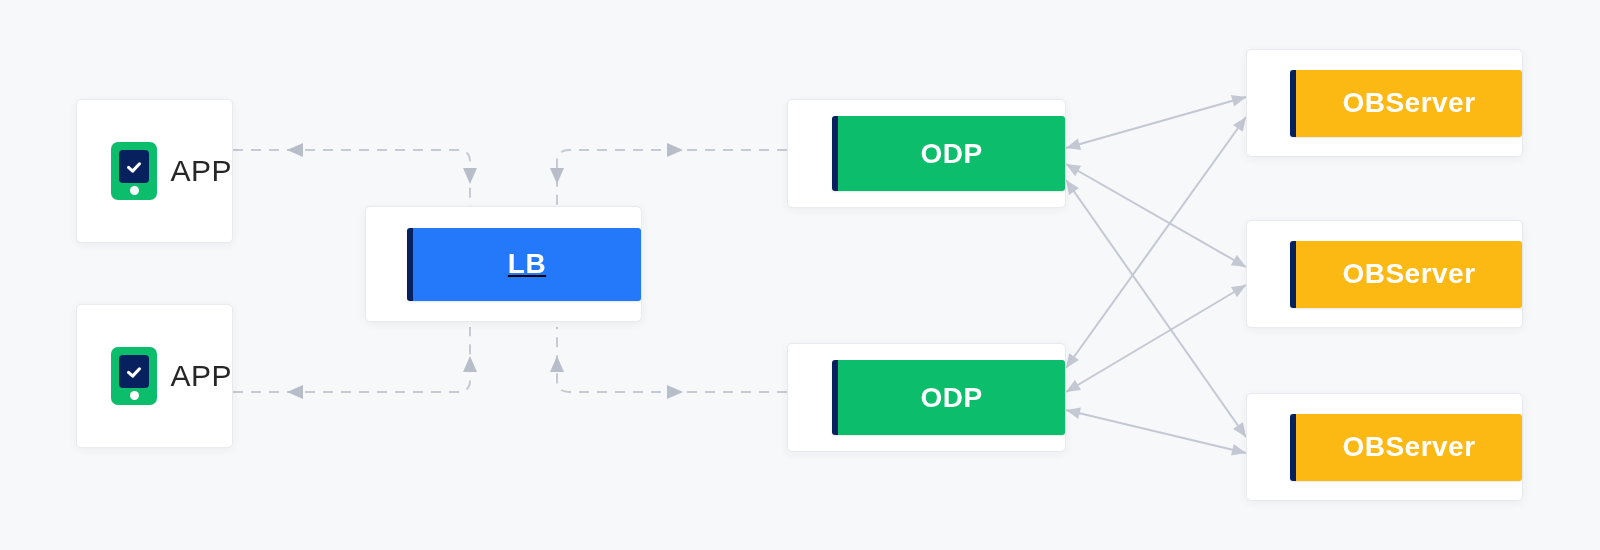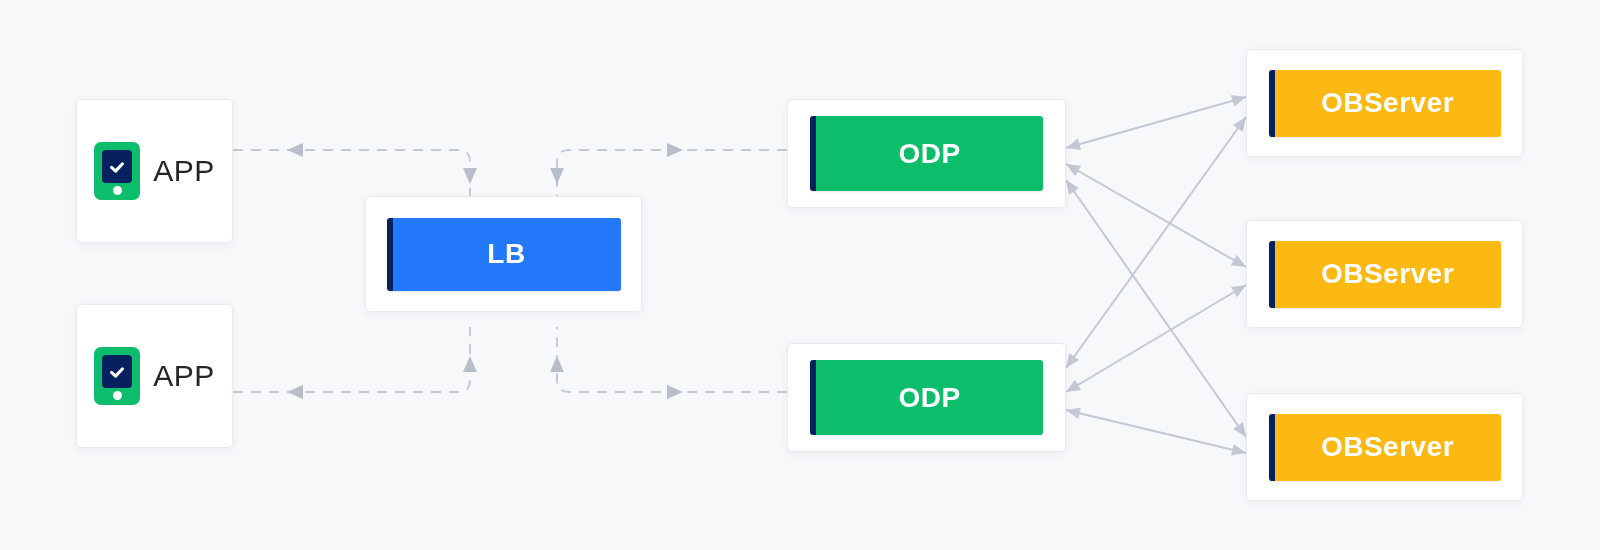--- a/index.html
+++ b/index.html
@@ -13,33 +13,33 @@
   body{font-family:"Liberation Sans","DejaVu Sans",sans-serif; background:var(--background);}
   .canvas{position:relative; width:1600px; height:550px; background:var(--background);}
   .edge-layer{position:absolute; left:0; top:0; width:1600px; height:550px;}
   .dash-line{fill:none; stroke:var(--dash-gray); stroke-width:2; stroke-dasharray:10 8;}
   .solid-line{fill:none; stroke:var(--arrow-gray); stroke-width:2;}
   .arrow-tri{fill:var(--arrowhead-gray); stroke:none;}
   .marker-head{fill:var(--arrow-gray);}
 
   .card{position:absolute; background:var(--card-bg); border:1px solid var(--card-border);
         border-radius:5px; box-shadow:0 2px 8px rgba(35,45,70,.06);
-        display:flex; align-items:center; justify-content:center;}
+        display:flex; align-items:center; justify-content:flex-end;}
   .card-app{width:157px; height:144px; flex-direction:row; gap:13px;}
   .app-label{font-size:30px; font-weight:500; color:var(--app-text); letter-spacing:.5px; line-height:1;}
 
   .bar{position:relative; display:flex; align-items:center; justify-content:center;
        border-left:6px solid var(--navy); border-radius:3px;
        color:var(--bar-text); font-weight:bold; font-size:28px; letter-spacing:.5px;
        box-shadow:0 1px 2px rgba(10,20,50,.10);}
   .bar-blue{width:234px; height:73px; background:var(--blue);}
   .bar-green{width:233px; height:75px; background:var(--green);}
   .bar-yellow{width:232px; height:67px; background:var(--yellow);}
 
-  .card-lb{left:365px; top:196px; width:277px; height:116px;}
+  .card-lb{left:365px; top:206px; width:277px; height:116px;text-decoration:underline;}
   .card-odp{width:279px; height:109px;}
   .card-obs{width:277px; height:108px;}
 
   .device-icon{position:relative; width:46px; height:58px; background:var(--green); border-radius:7px;}
   .device-screen{position:absolute; left:8px; right:8px; top:8px; height:33px;
                  background:var(--navy); border-radius:4px;
                  display:flex; align-items:center; justify-content:center;}
   .device-check{width:22px; height:22px;}
   .device-dot{position:absolute; left:50%; bottom:5px; width:9px; height:9px; margin-left:-4.5px;
               background:#ffffff; border-radius:50%;}

